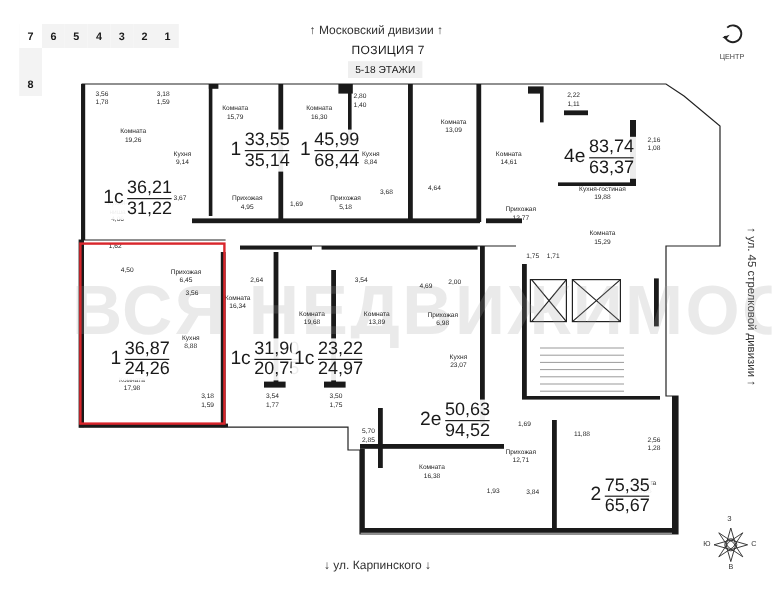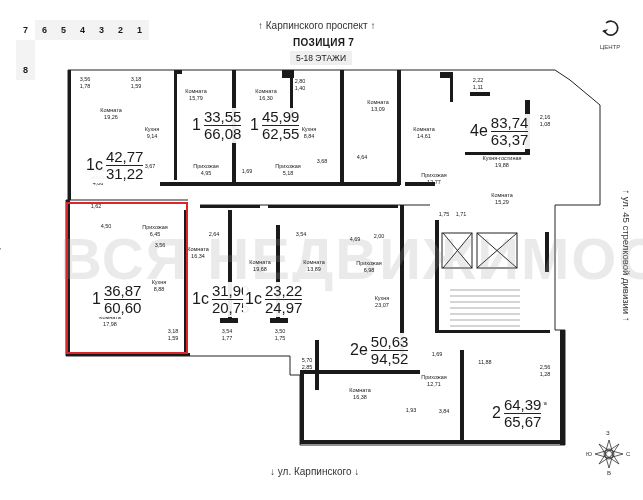--- a/index.html
+++ b/index.html
@@ -4,21 +4,21 @@
 <style>
   * { box-sizing: border-box; margin: 0; padding: 0; }
   body { width: 643px; height: 500px; background: #ffffff; font-family: "Liberation Sans", sans-serif; color: #1a1a1a; position: relative; overflow: hidden; }
   .abs { position: absolute; }
   .section-tabs { position: absolute; left: 16px; top: 20px; display: flex; }
   .section-tab { width: 19px; height: 20px; font-size: 9px; font-weight: bold; display: flex; align-items: center; justify-content: center; background: #f3f3f3; cursor: pointer; }
   .section-tab.active { background: #fff; }
   .section-col { position: absolute; left: 16px; top: 20px; width: 19px; height: 60px; background: #f3f3f3; }
   .section-8 { position: absolute; left: 16px; top: 60px; width: 19px; height: 20px; font-size: 9px; font-weight: bold; display: flex; align-items: center; justify-content: center; }
   .street { font-size: 10px; color: #333; white-space: nowrap; }
-  .title { font-size: 10px; font-weight: bold; letter-spacing: 0.3px; }
+  .title { font-size: 10px; font-weight: normal; letter-spacing: 0.3px; }
   .floors { font-size: 8.5px; background: #efefef; padding: 2px 6px; }
   .center-btn { position: absolute; left: 590px; top: 18px; width: 40px; text-align: center; cursor: pointer; }
   .center-btn span { display: block; font-size: 6px; color: #444; margin-top: 2px; }
   .plan { position: absolute; left: 0; top: 0; width: 643px; height: 500px; }
   .lbl { position: absolute; font-size: 5.5px; color: #222; text-align: center; line-height: 1.2; white-space: nowrap; transform: translate(-50%, 0); }
   .apt { position: absolute; display: flex; align-items: center; background: rgba(255,255,255,0.92); cursor: pointer; padding: 1px 2px; }
   .apt .type { font-size: 16px; font-weight: 500; margin-right: 3px; }
   .apt .areas { display: flex; flex-direction: column; font-size: 15px; line-height: 1.05; }
   .apt .areas .a1 { border-bottom: 1px solid #222; }
   .watermark { position: absolute; left: 60px; top: 225px; font-size: 58px; font-weight: bold; color: rgba(160,160,160,0.22); letter-spacing: 2px; white-space: nowrap; pointer-events: none; }
@@ -34,21 +34,21 @@
   <div class="section-tab active">7</div>
   <div class="section-tab">6</div>
   <div class="section-tab">5</div>
   <div class="section-tab">4</div>
   <div class="section-tab">3</div>
   <div class="section-tab">2</div>
   <div class="section-tab">1</div>
 </div>
 <div class="section-8">8</div>
 
-<div class="abs street" style="left:258px; top:20px;">↑ Карпинского проспект ↑</div>
+<div class="abs street" style="left:258px; top:20px;">↑ Московский дивизии ↑</div>
 <div class="abs title" style="left:293px; top:37px;">ПОЗИЦИЯ 7</div>
 <div class="abs floors" style="left:290px; top:51px;">5-18 ЭТАЖИ</div>
 
 <div class="center-btn">
   <svg width="20" height="20" viewBox="0 0 20 20">
     <path d="M6 5 A7 7 0 1 1 4 12" fill="none" stroke="#222" stroke-width="1.6"></path>
     <polygon points="2,13 8,11 5,15" fill="#222"></polygon>
   </svg>
   <span>ЦЕНТР</span>
 </div>
@@ -209,50 +209,50 @@
 <div class="lbl" style="left:437px;top:351px;"><span style="white-space:pre;">1,69</span></div>
 <div class="lbl" style="left:485px;top:359px;"><span style="white-space:pre;">11,88</span></div>
 <div class="lbl" style="left:545px;top:364px;"><span style="white-space:pre;">2,56
 1,28</span></div>
 <div class="lbl" style="left:536px;top:400px;"><span style="white-space:pre;">Комната
 15,96</span></div>
 
 <div class="apt" style="left:84px; top:148px;">
   <span class="type">1с</span>
   <span class="areas">
-      <span class="a1">42,77</span>
+      <span class="a1">36,21</span>
       <span>31,22</span>
     </span>
 </div>
 <div class="apt" style="left:190px; top:108px;">
   <span class="type">1</span>
   <span class="areas">
       <span class="a1">33,55</span>
-      <span>66,08</span>
+      <span>35,14</span>
     </span>
 </div>
 <div class="apt" style="left:248px; top:108px;">
   <span class="type">1</span>
   <span class="areas">
       <span class="a1">45,99</span>
-      <span>62,55</span>
+      <span>68,44</span>
     </span>
 </div>
 <div class="apt" style="left:468px; top:114px;">
   <span class="type">4е</span>
   <span class="areas">
       <span class="a1">83,74</span>
       <span>63,37</span>
     </span>
 </div>
 <div class="apt" style="left:90px; top:282px;">
   <span class="type">1</span>
   <span class="areas">
       <span class="a1">36,87</span>
-      <span>60,60</span>
+      <span>24,26</span>
     </span>
 </div>
 <div class="apt" style="left:190px; top:282px;">
   <span class="type">1с</span>
   <span class="areas">
       <span class="a1">31,90</span>
       <span>20,75</span>
     </span>
 </div>
 <div class="apt" style="left:243px; top:282px;">
@@ -265,21 +265,21 @@
 <div class="apt" style="left:348px; top:333px;">
   <span class="type">2е</span>
   <span class="areas">
       <span class="a1">50,63</span>
       <span>94,52</span>
     </span>
 </div>
 <div class="apt" style="left:490px; top:396px;">
   <span class="type">2</span>
   <span class="areas">
-      <span class="a1">64,39</span>
+      <span class="a1">75,35</span>
       <span>65,67</span>
     </span>
 </div>
 
 <div class="highlight"></div>
 
 <div class="compass">
   <svg width="50" height="60" viewBox="0 0 50 60" style="position:absolute;left:0;top:0;">
     <g fill="none" stroke="#333" stroke-width="0.8">
       <polygon points="25,10 29,24 25,38 21,24"></polygon>

